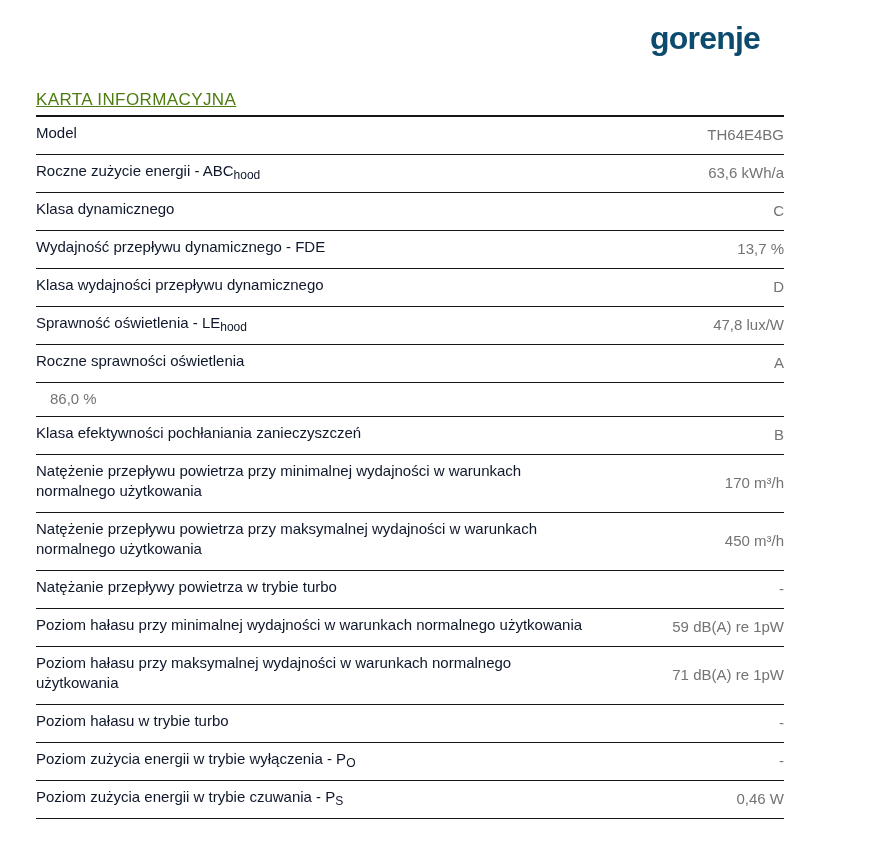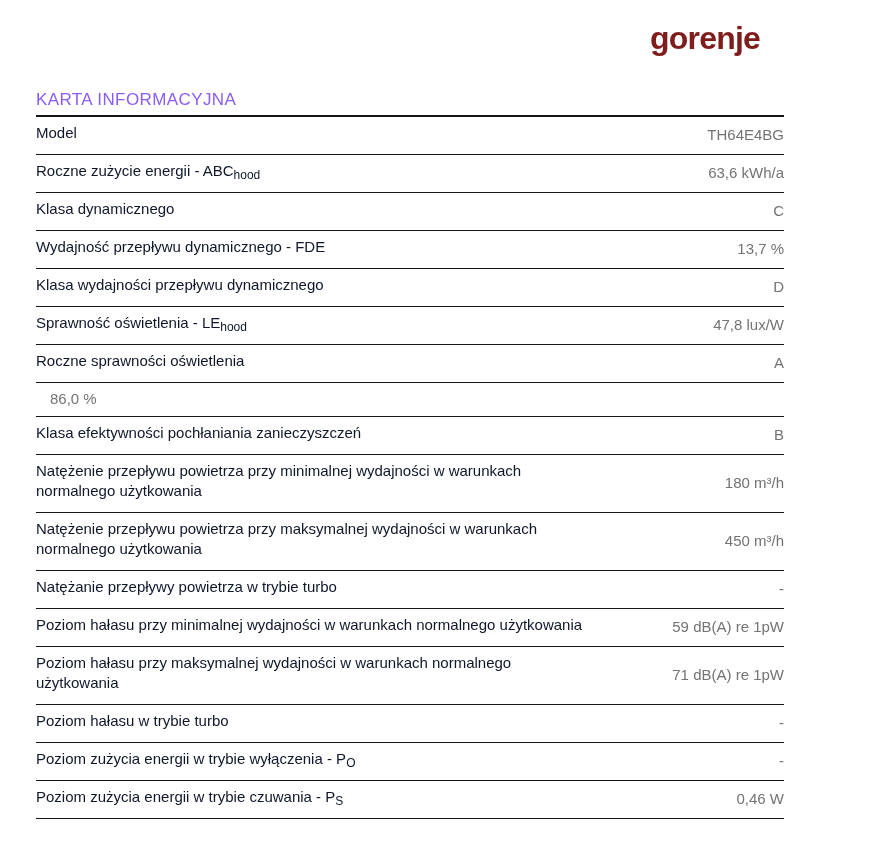--- a/index.html
+++ b/index.html
@@ -15,37 +15,38 @@
     color: #1f1f1f;
     overflow: hidden;
   }
   .logo {
     position: absolute;
     top: 22px;
     right: 112px;
     font-size: 32px;
     font-weight: 700;
     letter-spacing: -0.8px;
-    color: #7f1d1d;
+    color: #0c4a6e;
     line-height: 1;
   }
   .sheet {
     position: absolute;
     left: 36px;
     top: 90px;
     width: 748px;
   }
   .title {
     font-size: 17px;
     font-weight: 400;
     letter-spacing: 0.4px;
     margin: 0;
     padding-bottom: 5px;
     border-bottom: 2px solid #151515;
-    color: #8b5cf6;
+    color: #4d7c0f;
+    text-decoration: underline;
   }
   .row {
     display: flex;
     justify-content: space-between;
     align-items: center;
     border-bottom: 1px solid #151515;
     padding: 6px 0 7px 0;
   }
   .row-label {
     font-size: 15px;
@@ -115,21 +116,21 @@
     <div class="row-value">86,0 %</div>
   </div>
 
   <div class="row">
     <div class="row-label"><span>Klasa efektywności pochłaniania zanieczyszczeń</span><span class="sub"></span></div>
     <div class="row-value">B</div>
   </div>
 
   <div class="row">
     <div class="row-label"><span>Natężenie przepływu powietrza przy minimalnej wydajności w warunkach normalnego użytkowania</span><span class="sub"></span></div>
-    <div class="row-value">180 m³/h</div>
+    <div class="row-value">170 m³/h</div>
   </div>
 
   <div class="row">
     <div class="row-label"><span>Natężenie przepływu powietrza przy maksymalnej wydajności w warunkach normalnego użytkowania</span><span class="sub"></span></div>
     <div class="row-value">450 m³/h</div>
   </div>
 
   <div class="row">
     <div class="row-label"><span>Natężanie przepływy powietrza w trybie turbo</span><span class="sub"></span></div>
     <div class="row-value">-</div>

